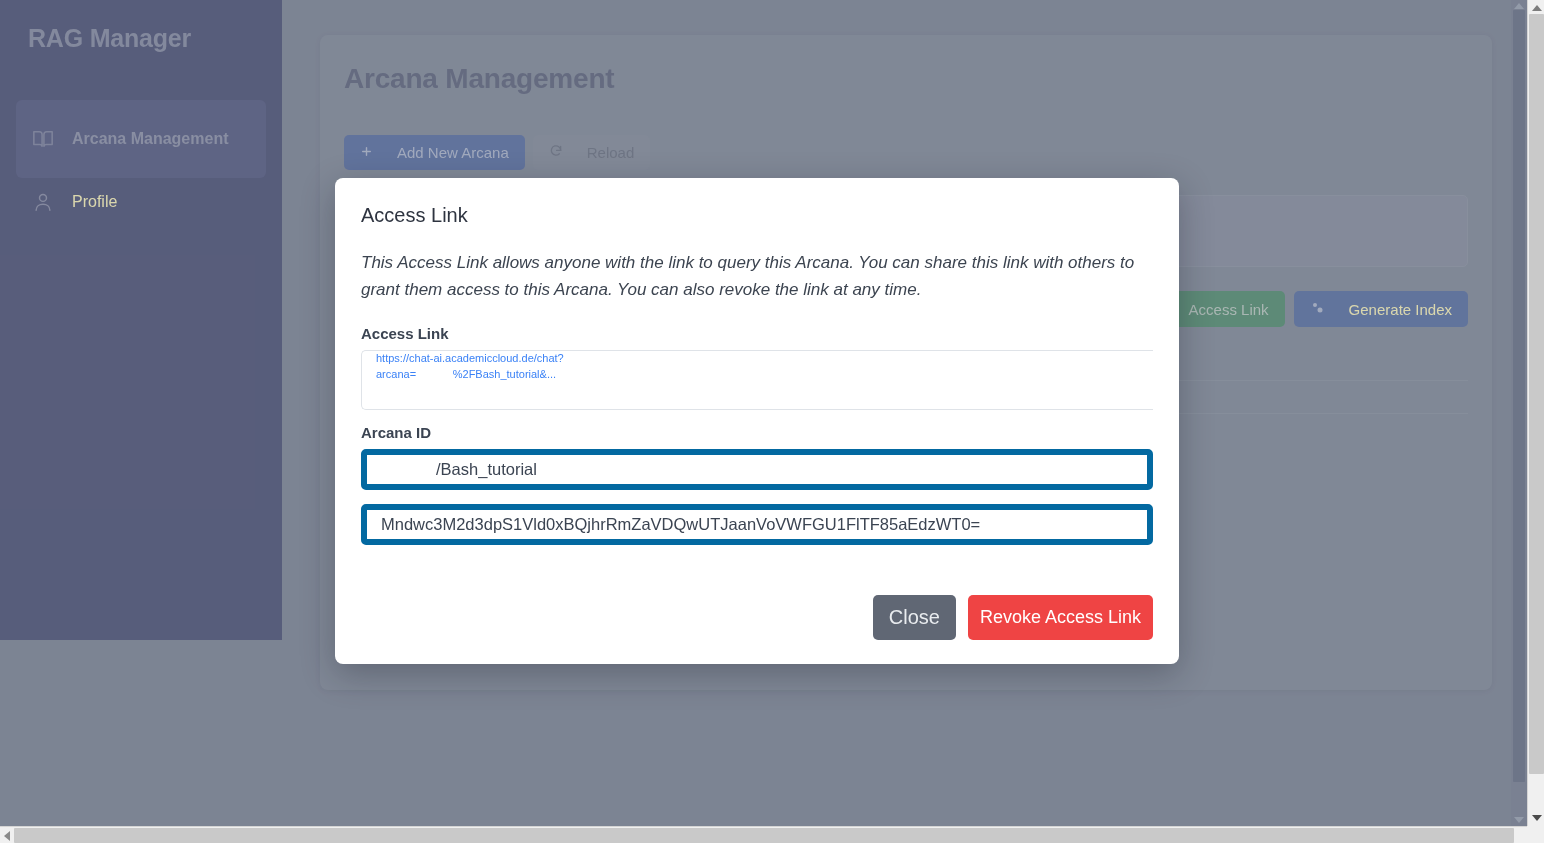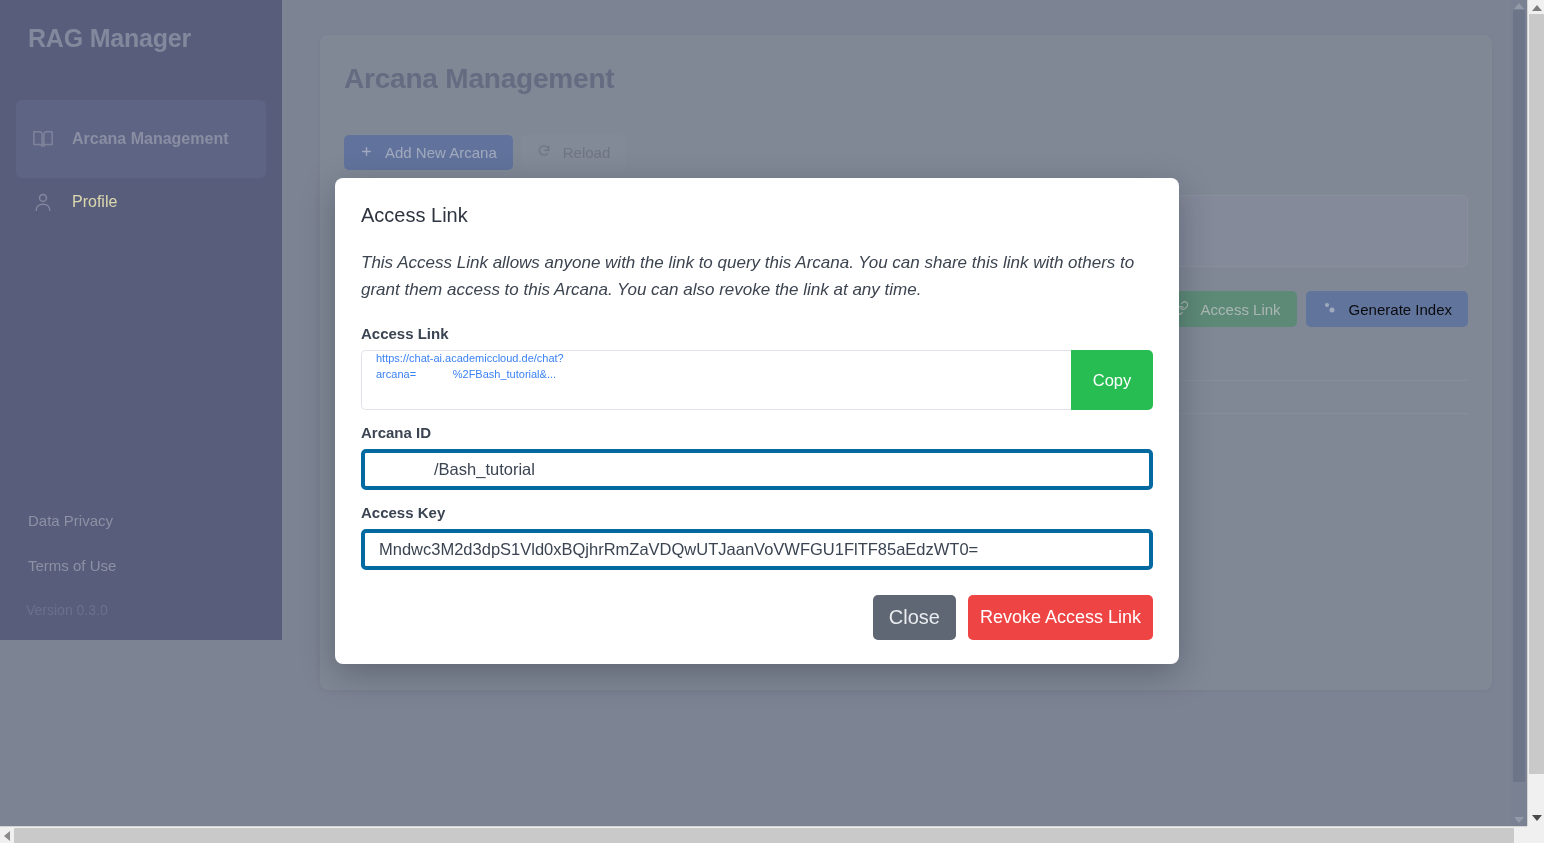--- a/index.html
+++ b/index.html
@@ -141,21 +141,21 @@
     gap: 8px;
   }
   .btn {
     border: none;
     border-radius: 5px;
     font-size: 15px;
     padding: 9px 16px;
     cursor: pointer;
     display: inline-flex;
     align-items: center;
-    gap: 12px;
+    gap: 24px;
     font-family: "Liberation Sans", sans-serif;
   }
   .btn-primary-dim { background: #6b7fae; color: #b9c2d6; }
   .btn-secondary-dim { background: #939aa8; color: #7b8291; }
 
   .inner-panel {
     position: absolute;
     left: 24px;
     top: 160px;
     right: 24px;
@@ -166,21 +166,21 @@
   }
 
   .row-actions {
     position: absolute;
     right: 24px;
     top: 256px;
     display: flex;
     gap: 9px;
   }
   .btn-green-dim { background: #669b80; color: #c3d2ca; }
-  .btn-blue-dim { background: #6b80ae; color: #000000; }
+  .btn-blue-dim { background: #6b80ae; color: #fef9c3; }
 
   .divider {
     position: absolute;
     left: 24px;
     right: 24px;
     height: 1px;
     background: #98a0ad;
   }
   .divider.d1 { top: 345px; }
   .divider.d2 { top: 378px; }
@@ -253,21 +253,21 @@
     color: #ffffff;
     border: none;
     border-radius: 0 5px 5px 0;
     font-size: 16.5px;
     cursor: pointer;
     font-family: "Liberation Sans", sans-serif;
   }
 
   .text-input {
     width: 100%;
-    border: 4px solid #0369a1;
+    border: 6px solid #0369a1;
     border-radius: 5px;
     padding: 10px 14px;
     font-size: 16.5px;
     color: #3b4452;
     background: #fff;
     height: 41px;
     margin-bottom: 14px;
     font-family: "Liberation Sans", sans-serif;
     white-space: pre;
     overflow: hidden;
@@ -431,25 +431,20 @@
           <svg width="22" height="22" viewBox="0 0 24 24" fill="none" stroke="#a8adc0" stroke-width="1.6" stroke-linecap="round" stroke-linejoin="round">
             <circle cx="12" cy="7.5" r="3.8"></circle>
             <path d="M4.5 21c0-4.2 3.4-6.6 7.5-6.6s7.5 2.4 7.5 6.6"></path>
           </svg>
         </span>
         <span class="nav-label">Profile</span>
       </div>
 
     </div>
 
-    <div class="sidebar-footer">
-      <a class="footer-link">Data Privacy</a>
-      <a class="footer-link">Terms of Use</a>
-      <div class="footer-version">Version 0.3.0</div>
-    </div>
 
   </div>
 
   <div id="main">
 
     <div class="content-card">
 
       <div class="page-title">Arcana Management</div>
 
       <div class="toolbar">
@@ -508,27 +503,25 @@
 
     <div class="modal-title">Access Link</div>
 
     <div class="modal-desc">This Access Link allows anyone with the link to query this Arcana. You can share this link with others to grant them access to this Arcana. You can also revoke the link at any time.</div>
 
     <div class="field-label">Access Link</div>
 
     <div class="input-group">
       <div class="link-box">https://chat-ai.academiccloud.de/chat?
 arcana=            %2FBash_tutorial&amp;...</div>
-      <button class="copy-btn">Copy</button>
     </div>
 
     <div class="field-label">Arcana ID</div>
     <div class="text-input">            /Bash_tutorial</div>
 
-    <div class="field-label">Access Key</div>
     <div class="text-input">Mndwc3M2d3dpS1Vld0xBQjhrRmZaVDQwUTJaanVoVWFGU1FlTF85aEdzWT0=</div>
 
     <div class="modal-actions">
       <button class="btn-close">Close</button>
       <button class="btn-revoke">Revoke Access Link</button>
     </div>
 
   </div>
 
   <div class="sb-inner-v">

